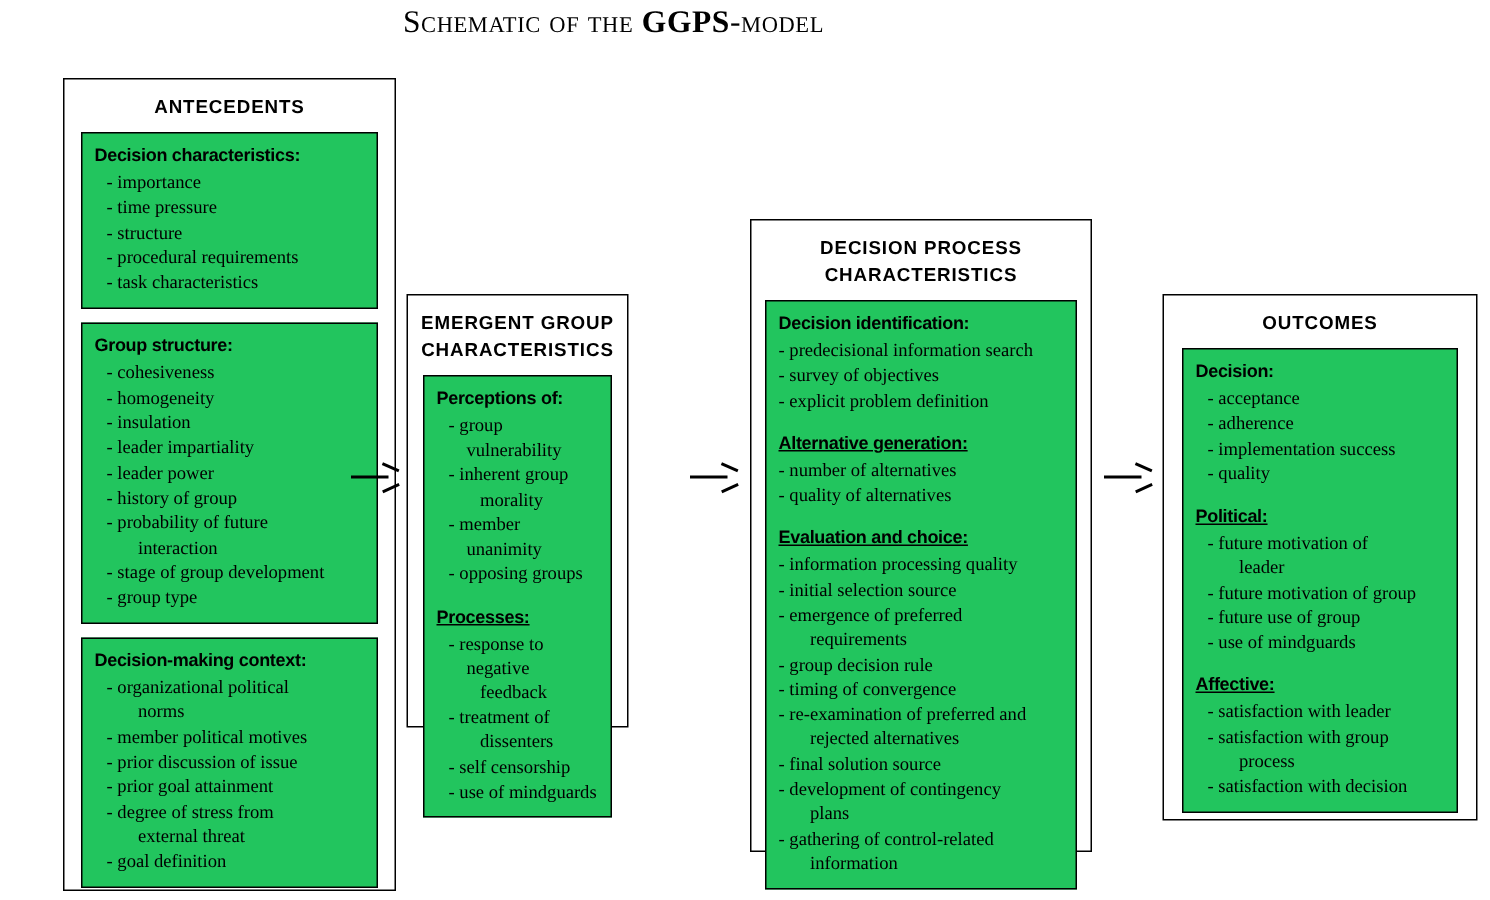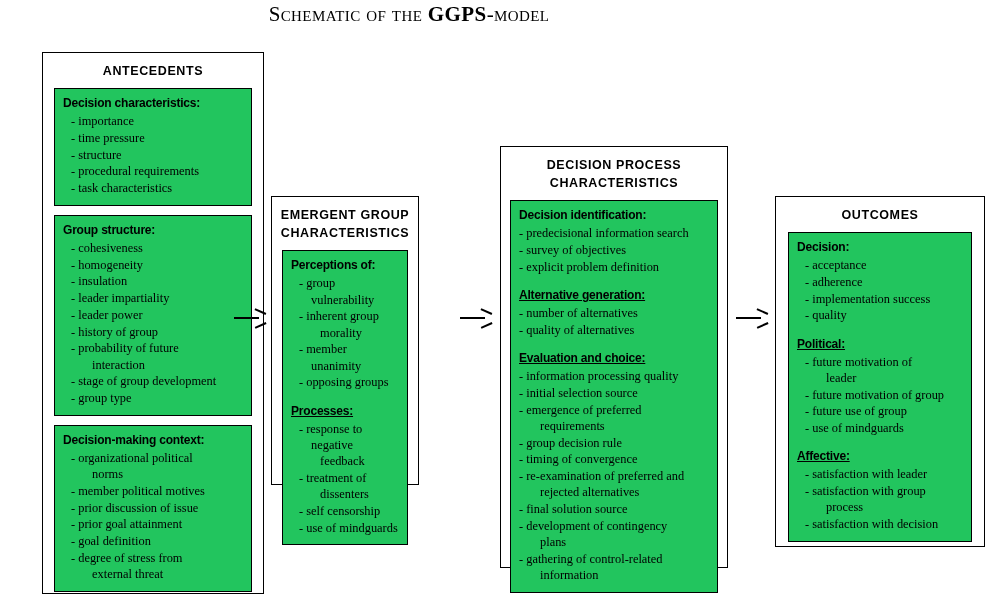--- a/index.html
+++ b/index.html
@@ -165,22 +165,22 @@
       </ul>
     </div>
 
     <div class="panel">
       <div class="group-title">Decision-making context:</div>
       <ul class="items">
         <li><span>- organizational political</span><span class="cont">norms</span></li>
         <li>- member political motives</li>
         <li>- prior discussion of issue</li>
         <li>- prior goal attainment</li>
+        <li><span>- degree of stress from</span><span class="cont">external threat</span></li>
         <li>- goal definition</li>
-        <li><span>- degree of stress from</span><span class="cont">external threat</span></li>
       </ul>
     </div>
 
   </div>
 </div>
 
 <div class="arrow" id="arrow-1">
   <div class="shaft"></div>
   <div class="head-top"></div>
   <div class="head-bot"></div>

